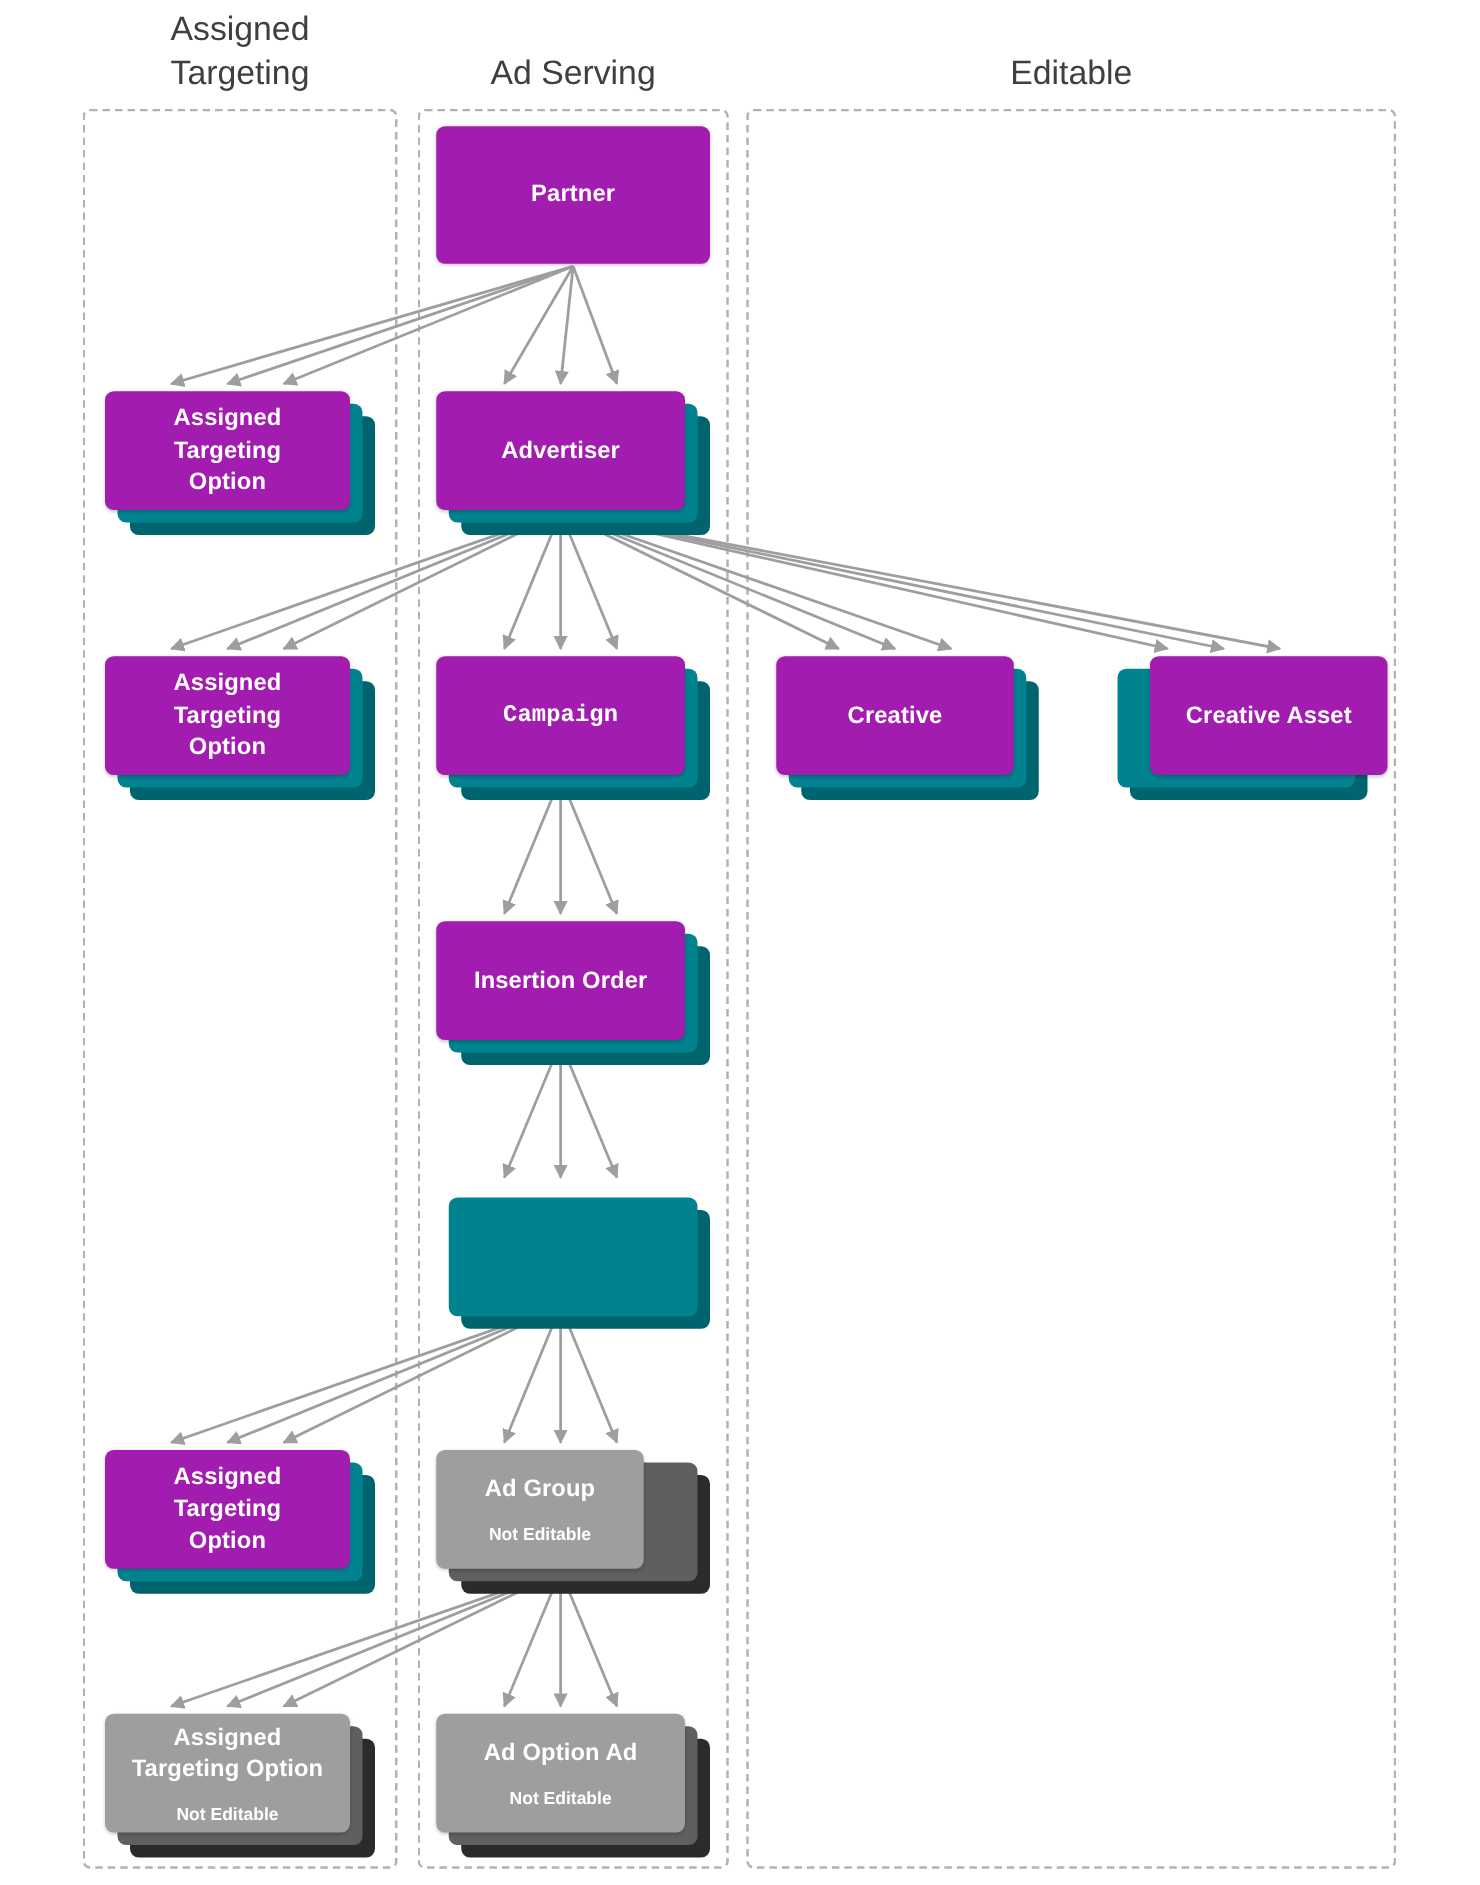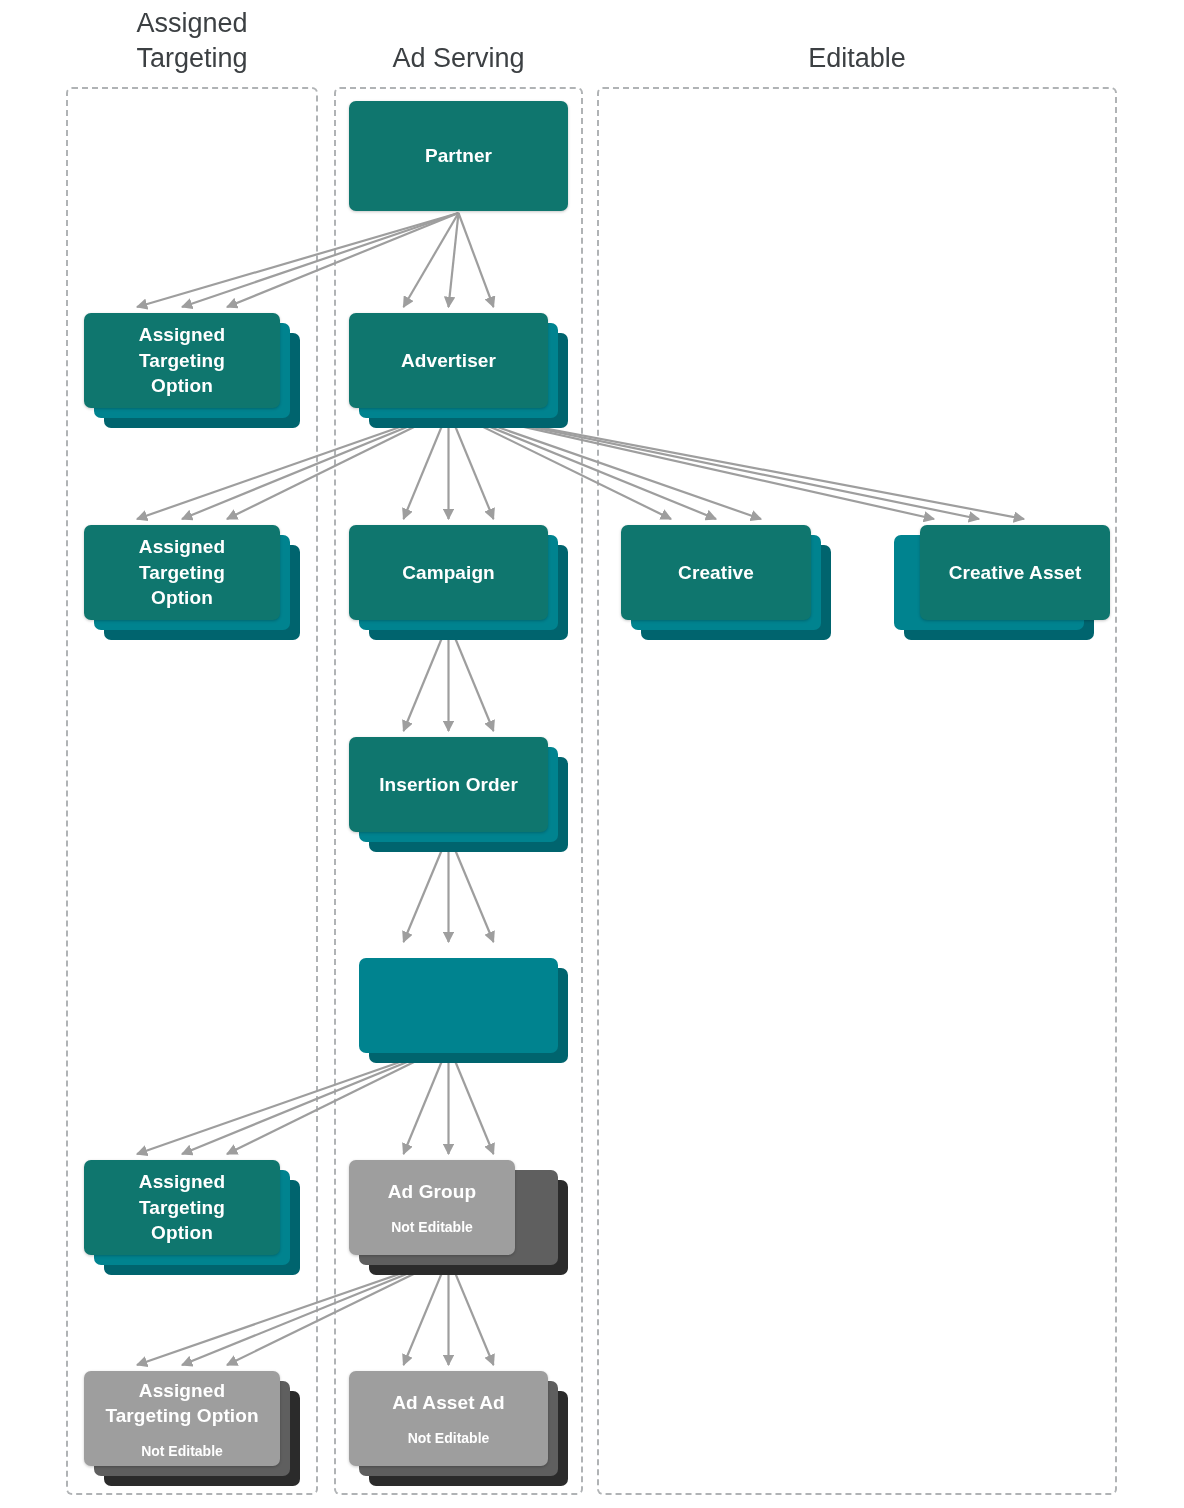--- a/index.html
+++ b/index.html
@@ -83,21 +83,21 @@
   }
   .node .sub {
     color: #ffffff;
     font-weight: bold;
     font-size: 14px;
     line-height: 1.2;
     text-align: center;
     margin-top: 14px;
   }
   
-  .cyan .face  { background: #0f766e; }
+  .cyan .face  { background: #a21caf; }
   .cyan .back1 { background: #00838f; }
   .cyan .back2 { background: #00646e; }
   
   .gray .face  { background: #9e9e9e; }
   .gray .back1 { background: #5f5f5f; }
   .gray .back2 { background: #2b2b2b; }
 </style>
 </head>
 <body>
 
@@ -185,21 +185,21 @@
       </div>
       <div class="node cyan" style="left: 84px; top: 525px; width: 216px; height: 115px;">
         <div class="layer back2" style="left: 20px; top: 20px; width: 196px; height: 95px;"></div>
         <div class="layer back1" style="left: 10px; top: 10px; width: 196px; height: 95px;"></div>
         <div class="face" style="width: 196px; height: 95px;">
           <div class="title">Assigned
 Targeting
 Option</div>
         </div>
       </div>
-      <div class="node cyan" style="left: 349px; top: 525px; width: 219px; height: 126px;">
+      <div class="node cyan" style="left: 349px; top: 525px; width: 219px; height: 126px; font-family: Liberation Mono, monospace;">
         <div class="layer back2" style="left: 20px; top: 20px; width: 199px; height: 95px;"></div>
         <div class="layer back1" style="left: 10px; top: 10px; width: 199px; height: 95px;"></div>
         <div class="face" style="width: 199px; height: 95px;">
           <div class="title">Campaign</div>
         </div>
       </div>
       <div class="node cyan" style="left: 621px; top: 525px; width: 210px; height: 115px;">
         <div class="layer back2" style="left: 20px; top: 20px; width: 190px; height: 95px;"></div>
         <div class="layer back1" style="left: 10px; top: 10px; width: 190px; height: 95px;"></div>
         <div class="face" style="width: 190px; height: 95px;">
@@ -247,19 +247,19 @@
         <div class="face" style="width: 196px; height: 95px;">
           <div class="title">Assigned
 Targeting Option</div>
           <div class="sub">Not Editable</div>
         </div>
       </div>
       <div class="node gray" style="left: 349px; top: 1371px; width: 219px; height: 115px;">
         <div class="layer back2" style="left: 20px; top: 20px; width: 199px; height: 95px;"></div>
         <div class="layer back1" style="left: 10px; top: 10px; width: 199px; height: 95px;"></div>
         <div class="face" style="width: 199px; height: 95px;">
-          <div class="title">Ad Asset Ad</div>
+          <div class="title">Ad Option Ad</div>
           <div class="sub">Not Editable</div>
         </div>
       </div>
     </div>
 
 </div>
 
 </body></html>

